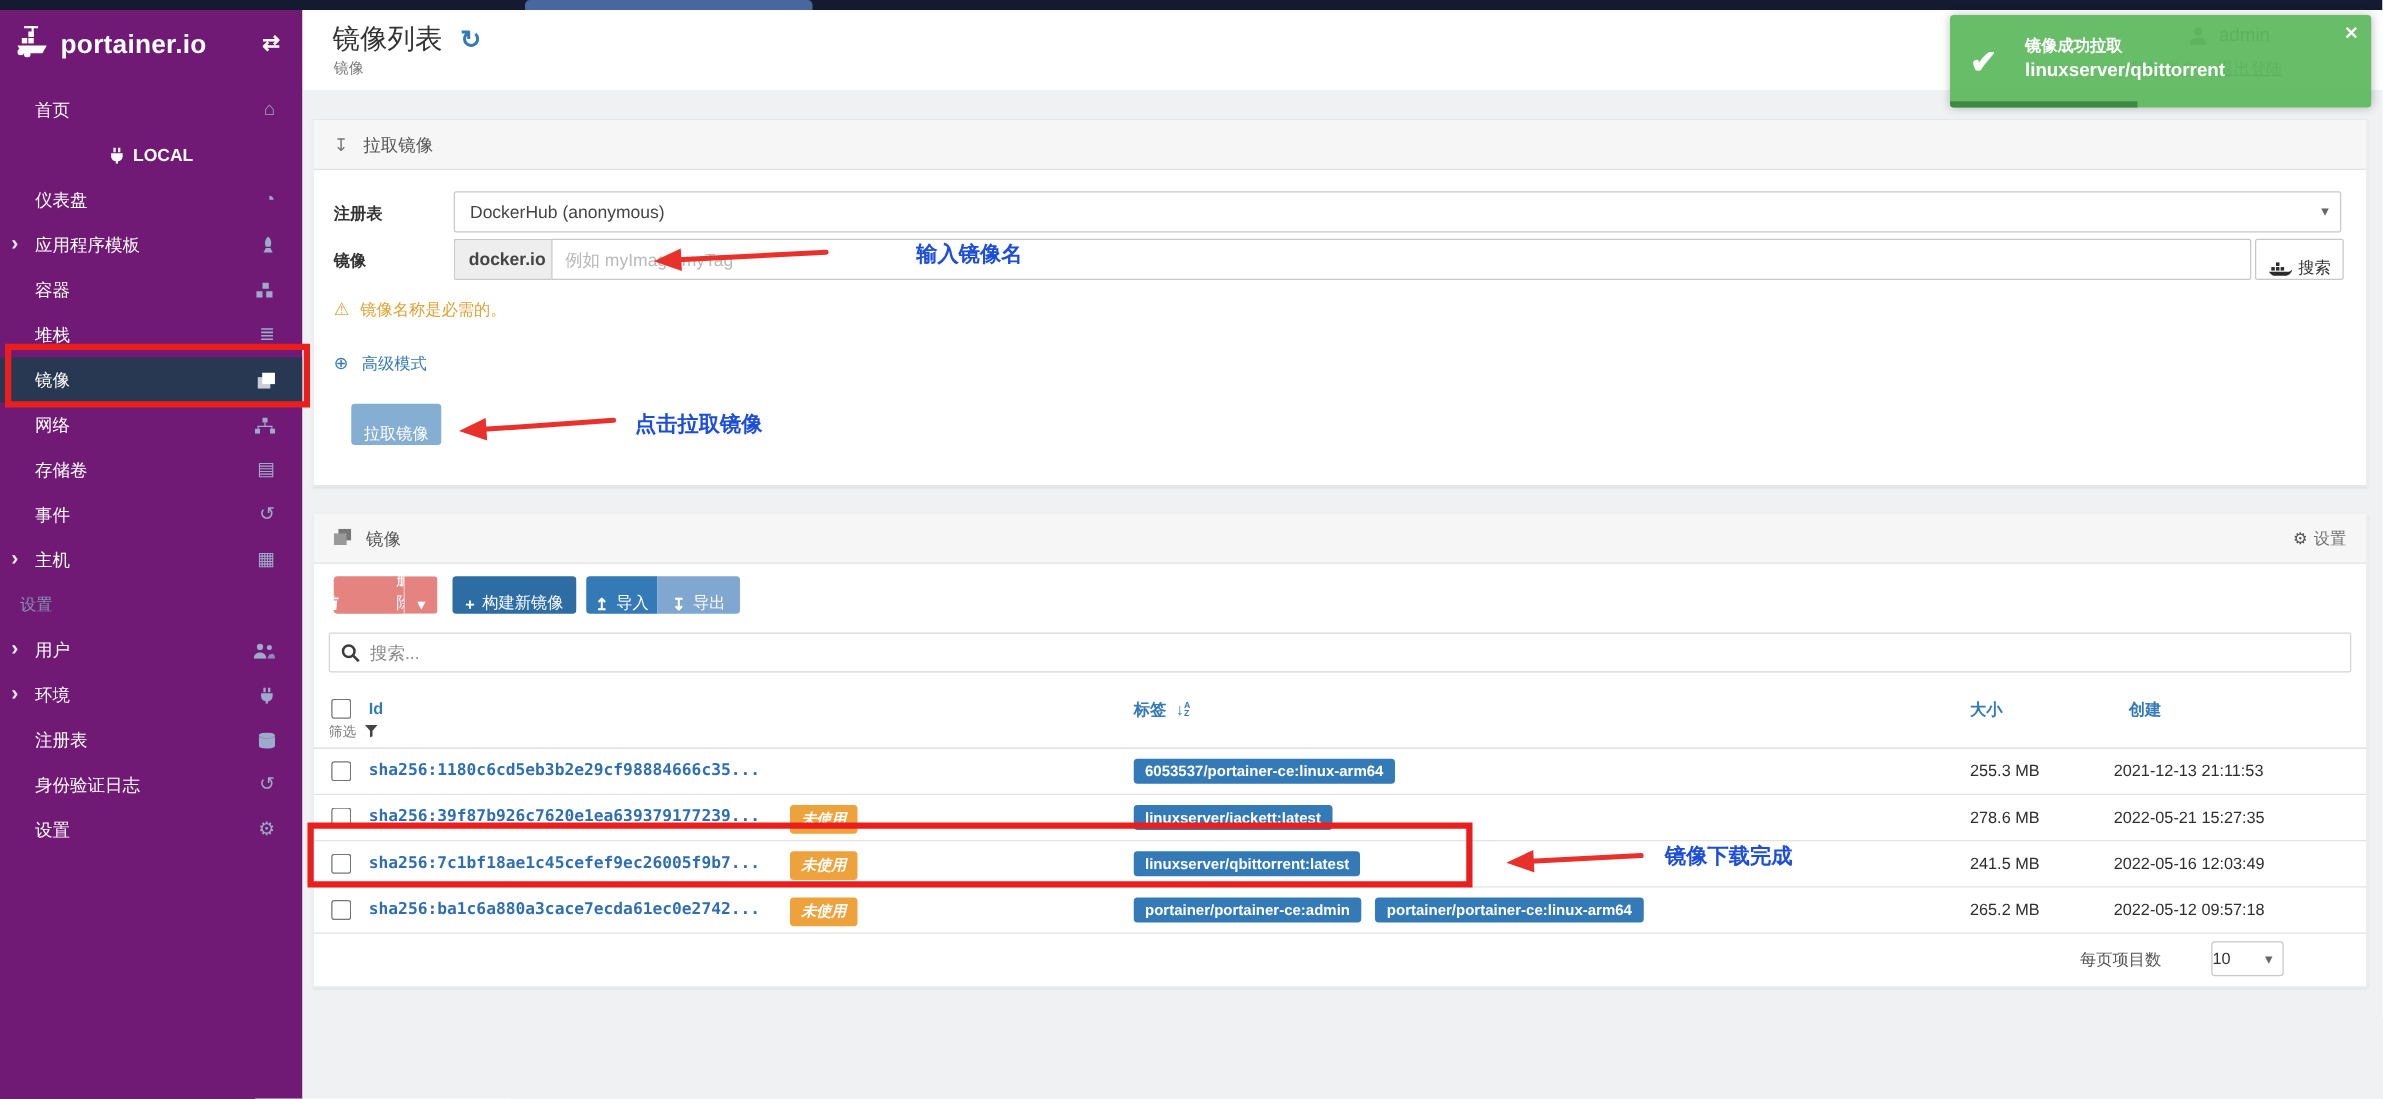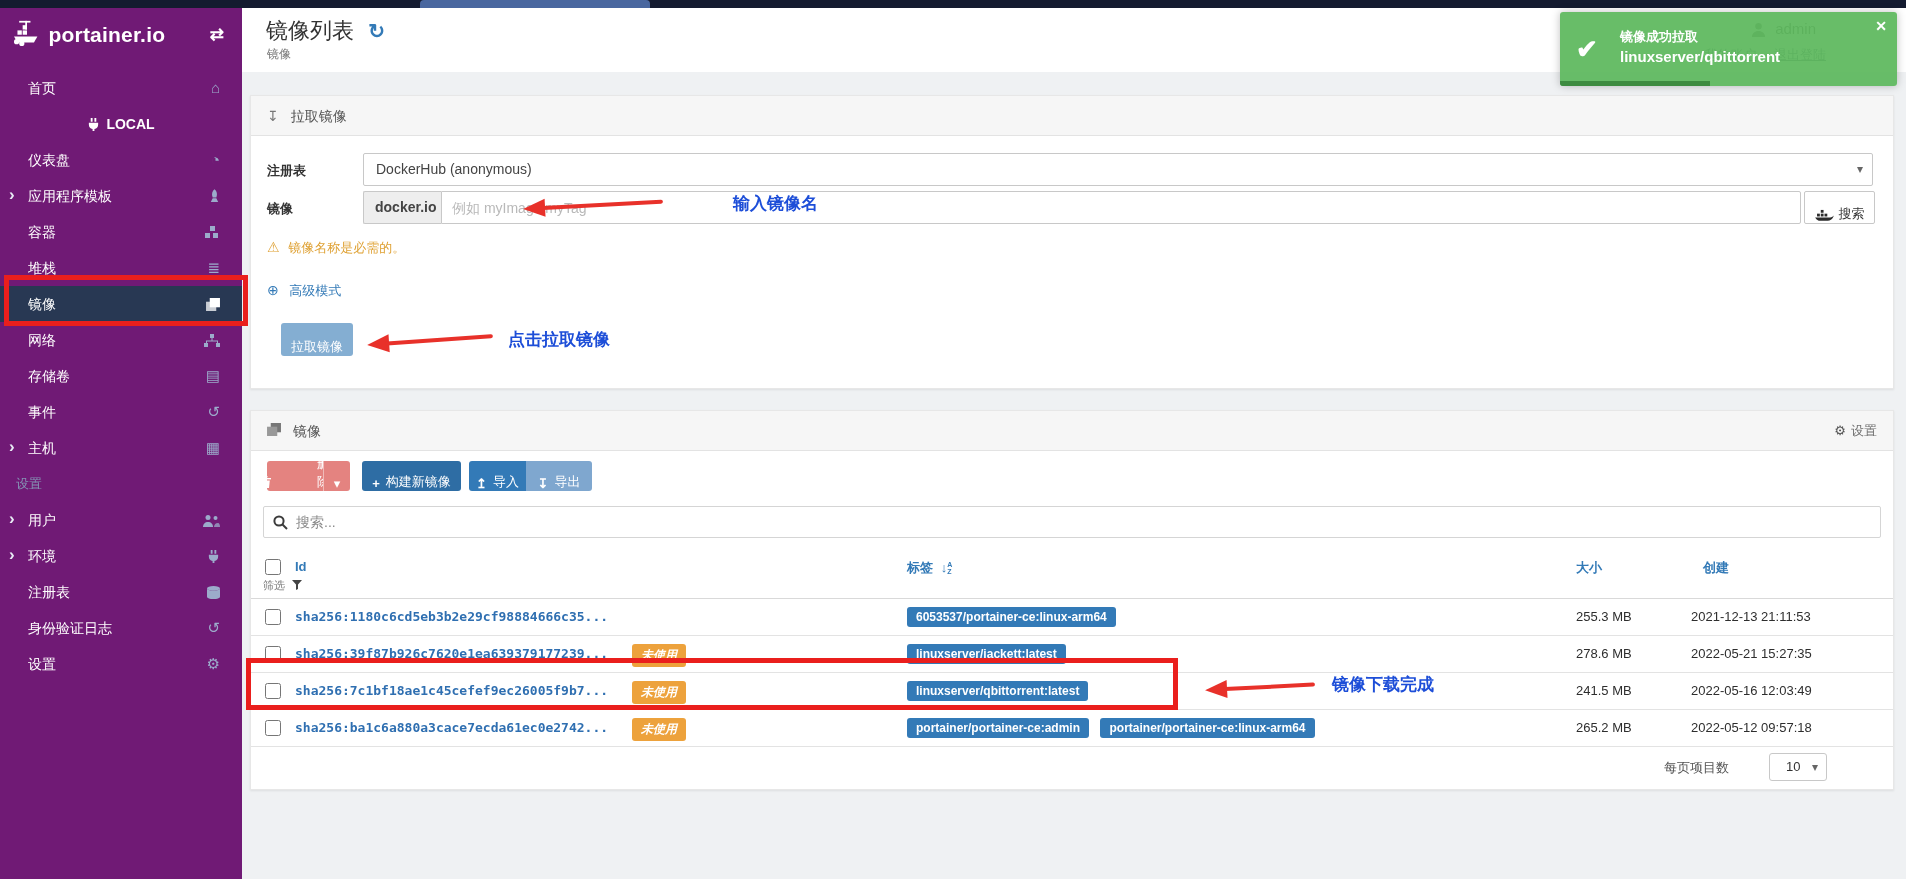--- a/index.html
+++ b/index.html
@@ -85,21 +85,21 @@
   .trow .cb, .thead .cb { position:absolute; left:14px; top:10px; width:16px; height:16px; }
   .thead .cb { top:8px; }
   .cell-id { position:absolute; left:44px; top:10px; font-family:"DejaVu Sans Mono","Liberation Mono",monospace; font-size:13px; font-weight:bold; color:#2f6fb1; cursor:pointer; }
   .badge-unused { position:absolute; left:381px; top:8px; background:#eda23c; color:#fff; font-size:12px; font-weight:bold; padding:3px 9px; border-radius:3px;font-style:italic; }
   .cell-tags { position:absolute; left:656px; top:8px; white-space:nowrap; }
   .tag-badge { display:inline-block; background:#337ab7; color:#fff; font-size:12px; font-weight:bold; padding:3px 9px; border-radius:3px; margin-right:7px; }
   .cell-size { position:absolute; left:1325px; top:10px; font-size:13px; color:#2e2e2e; }
   .cell-created { position:absolute; left:1440px; top:10px; font-size:13px; color:#2e2e2e; }
   .tfoot { position:absolute; left:0; right:0; bottom:0; height:44px; }
   .pagesize-label { position:absolute; right:164px; top:14px; font-size:13px; color:#555; }
-  .pagesize-box { position:absolute; right:66px; top:8px; width:58px; height:28px; border:1px solid #c8c8c8; border-radius:3px; font-size:13px; color:#333; line-height:26px; padding-left:16px; cursor:pointer; }
+  .pagesize-box { position:absolute; right:66px; top:8px; width:58px; height:28px; border:1px solid #c8c8c8; border-radius:3px; font-size:13px; color:#333; line-height:26px; cursor:pointer; }
   .pagesize-box .sel-caret { right:8px; }
 
   
   .r-box { position:absolute; border:5px solid #ea1f1d; }
   .r-hint { position:absolute; color:#1d4ed8; font-size:17px; font-weight:bold; white-space:nowrap; }
   .r-arrow { position:absolute; }
   .r-arrow .shaft { position:absolute; left:18px; top:-2px; height:4px; background:#e8312a; border-radius:2px; }
   .r-arrow .head { position:absolute; left:0; top:-9px; width:0; height:0; border:9px solid transparent; border-left:0; border-right:22px solid #e8312a; }
 
   

